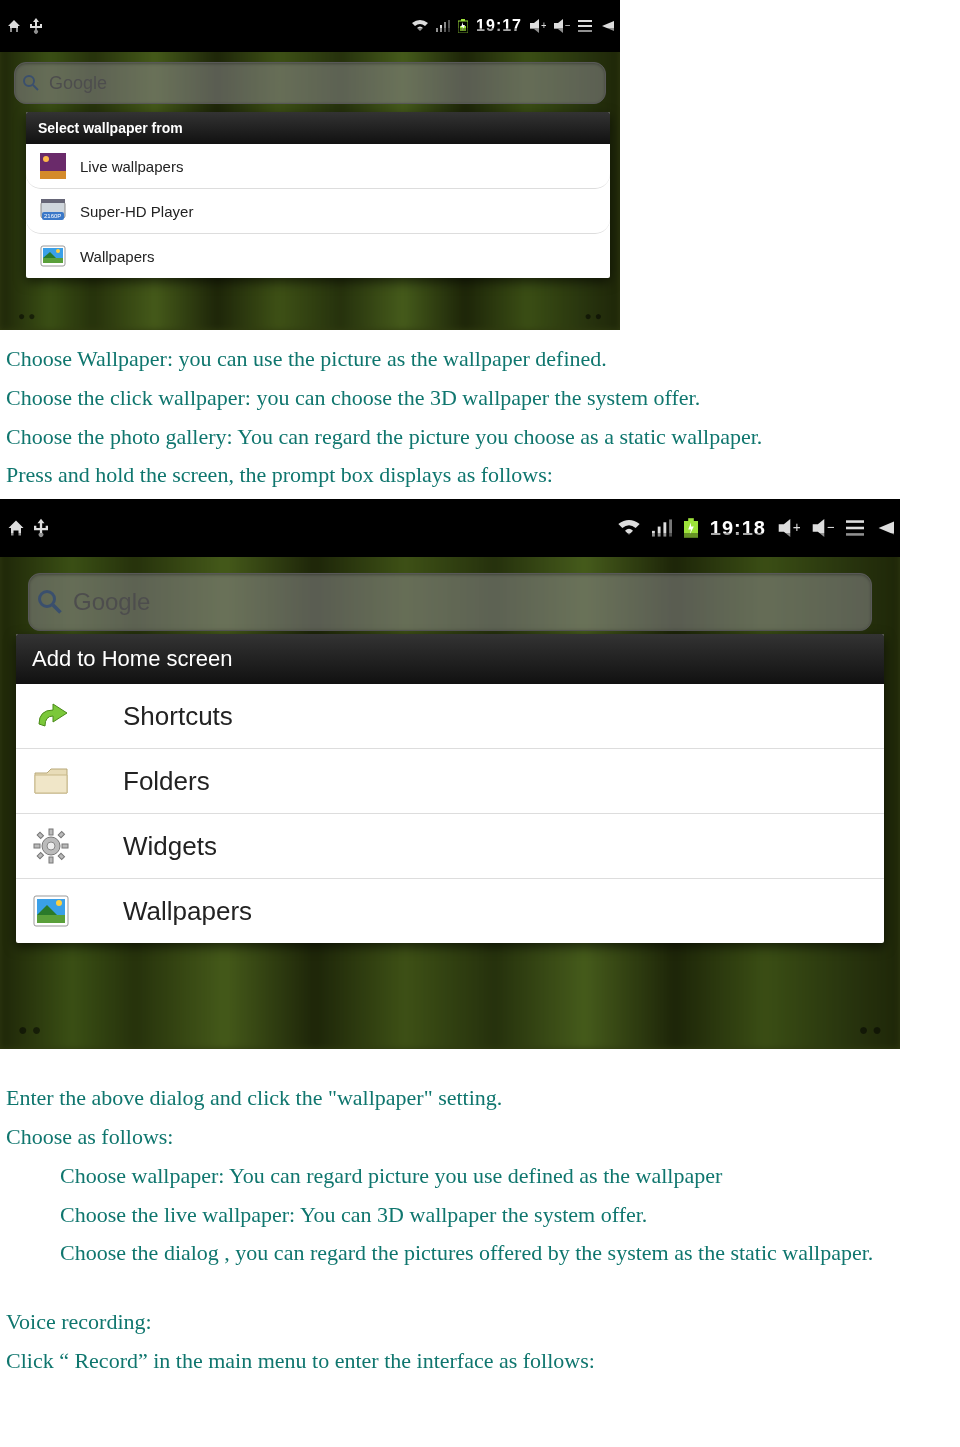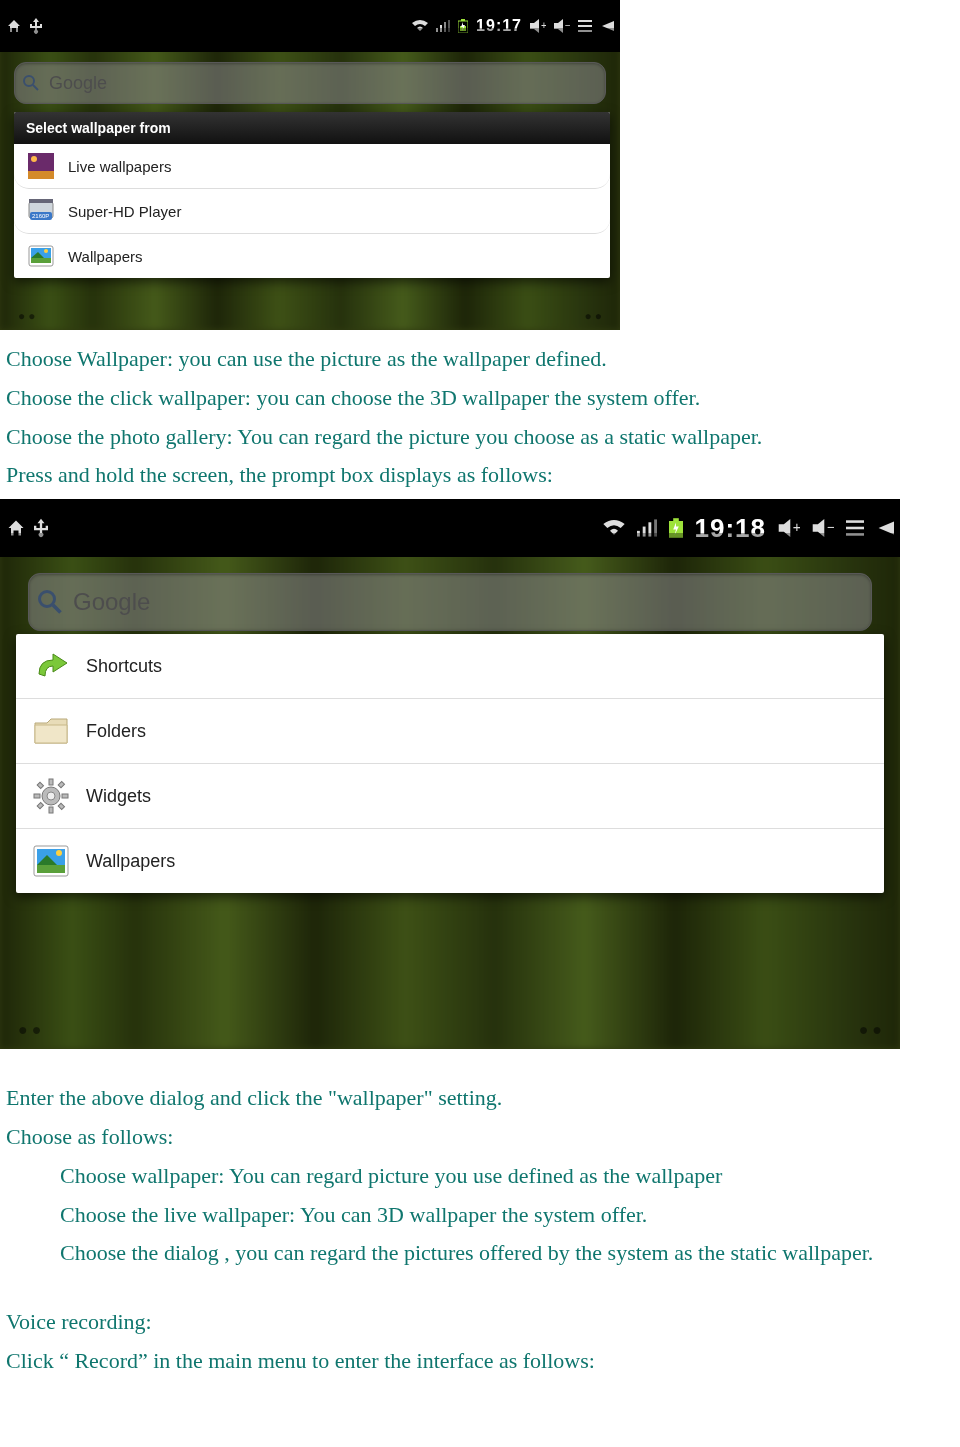--- a/index.html
+++ b/index.html
@@ -102,21 +102,21 @@
 
   .dialog .item {
     display: flex;
     align-items: center;
     padding: 8px 12px;
     border-bottom: 1px solid #ddd;
     font-family: Arial, sans-serif;
     color: #222;
   }
   .dialog1 .item { font-size: 15px; height: 28px; border-radius: 15px; }
-  .dialog2 .item { font-size: 18px; height: 48px; }
+  .dialog2 .item { font-size: 26px; height: 48px; gap: 37px; }
 
   .item-icon {
     width: 30px; height: 30px;
     margin-right: 12px;
     display: inline-flex;
     align-items: center; justify-content: center;
   }
   .dialog2 .item-icon { width: 46px; height: 46px; }
 
   
@@ -211,21 +211,21 @@
             <circle cx="8" cy="8" r="5" fill="none" stroke="#5a7aa8" stroke-width="2"></circle>
             <line x1="12" y1="12" x2="17" y2="17" stroke="#5a7aa8" stroke-width="2"></line>
           </svg>
       </span>
       <span class="ph">Google</span>
     </div>
   </div>
 
   <div class="overlay" style="top:28px; bottom:0;"></div>
 
-  <div class="dialog dialog1" style="position:absolute; left:14px; right:10px; top:112px;">
+  <div class="dialog dialog1" style="position:absolute; left:26px; right:10px; top:112px;">
     <div class="title">Select wallpaper from</div>
 
     <div class="item">
       <span class="item-icon">
         <svg width="26" height="26" viewBox="0 0 26 26">
             <rect width="26" height="26" fill="#6a2a6a"></rect>
             <rect y="18" width="26" height="8" fill="#d48a2a"></rect>
             <circle cx="6" cy="6" r="3" fill="#ffb84a"></circle>
           </svg>
       </span>
@@ -300,21 +300,21 @@
             <rect x="12" y="0" width="2" height="12" fill="#777"></rect>
           </svg>
       </span>
       <span class="sb-icon">
         <svg width="14" height="20" viewBox="0 0 10 14">
             <rect x="3" y="0" width="4" height="2" fill="#9de23a"></rect>
             <rect x="0" y="2" width="10" height="12" fill="#9de23a"></rect>
             <path d="M5 3 L3 8 L5 8 L4 12 L7 6 L5 6 Z" fill="#fff"></path>
           </svg>
       </span>
-      <span class="time" style="font-size:26px;">19:18</span>
+      <span class="time" style="font-size:20px;">19:18</span>
       <span class="sb-icon">
         <svg width="22" height="18" viewBox="0 0 16 14">
             <path d="M0 4 L4 4 L9 0 L9 14 L4 10 L0 10 Z" fill="#ddd"></path>
             <text x="11" y="10" font-size="11" fill="#ddd">+</text>
           </svg>
       </span>
       <span class="sb-icon">
         <svg width="22" height="18" viewBox="0 0 16 14">
             <path d="M0 4 L4 4 L9 0 L9 14 L4 10 L0 10 Z" fill="#ddd"></path>
             <text x="11" y="10" font-size="11" fill="#ddd">−</text>
@@ -343,20 +343,21 @@
             <line x1="12" y1="12" x2="17" y2="17" stroke="#5a7aa8" stroke-width="2.5"></line>
           </svg>
       </span>
       <span class="ph" style="font-size:24px;">Google</span>
     </div>
   </div>
 
   <div class="overlay" style="top:34px; bottom:0;"></div>
 
   <div class="dialog dialog2" style="position:absolute; left:16px; right:16px; top:135px;">
+    <div class="title" style="padding:12px 16px;">Add to Home screen</div>
 
     <div class="item">
       <span class="item-icon">
         <svg width="40" height="40" viewBox="0 0 40 40">
             <path d="M8 28 Q8 14 22 14 L22 8 L36 17 L22 26 L22 20 Q14 20 14 30 Z" fill="#7bc83a" stroke="#4a8a1a" stroke-width="1"></path>
           </svg>
       </span>
       <span>Shortcuts</span>
     </div>
 

